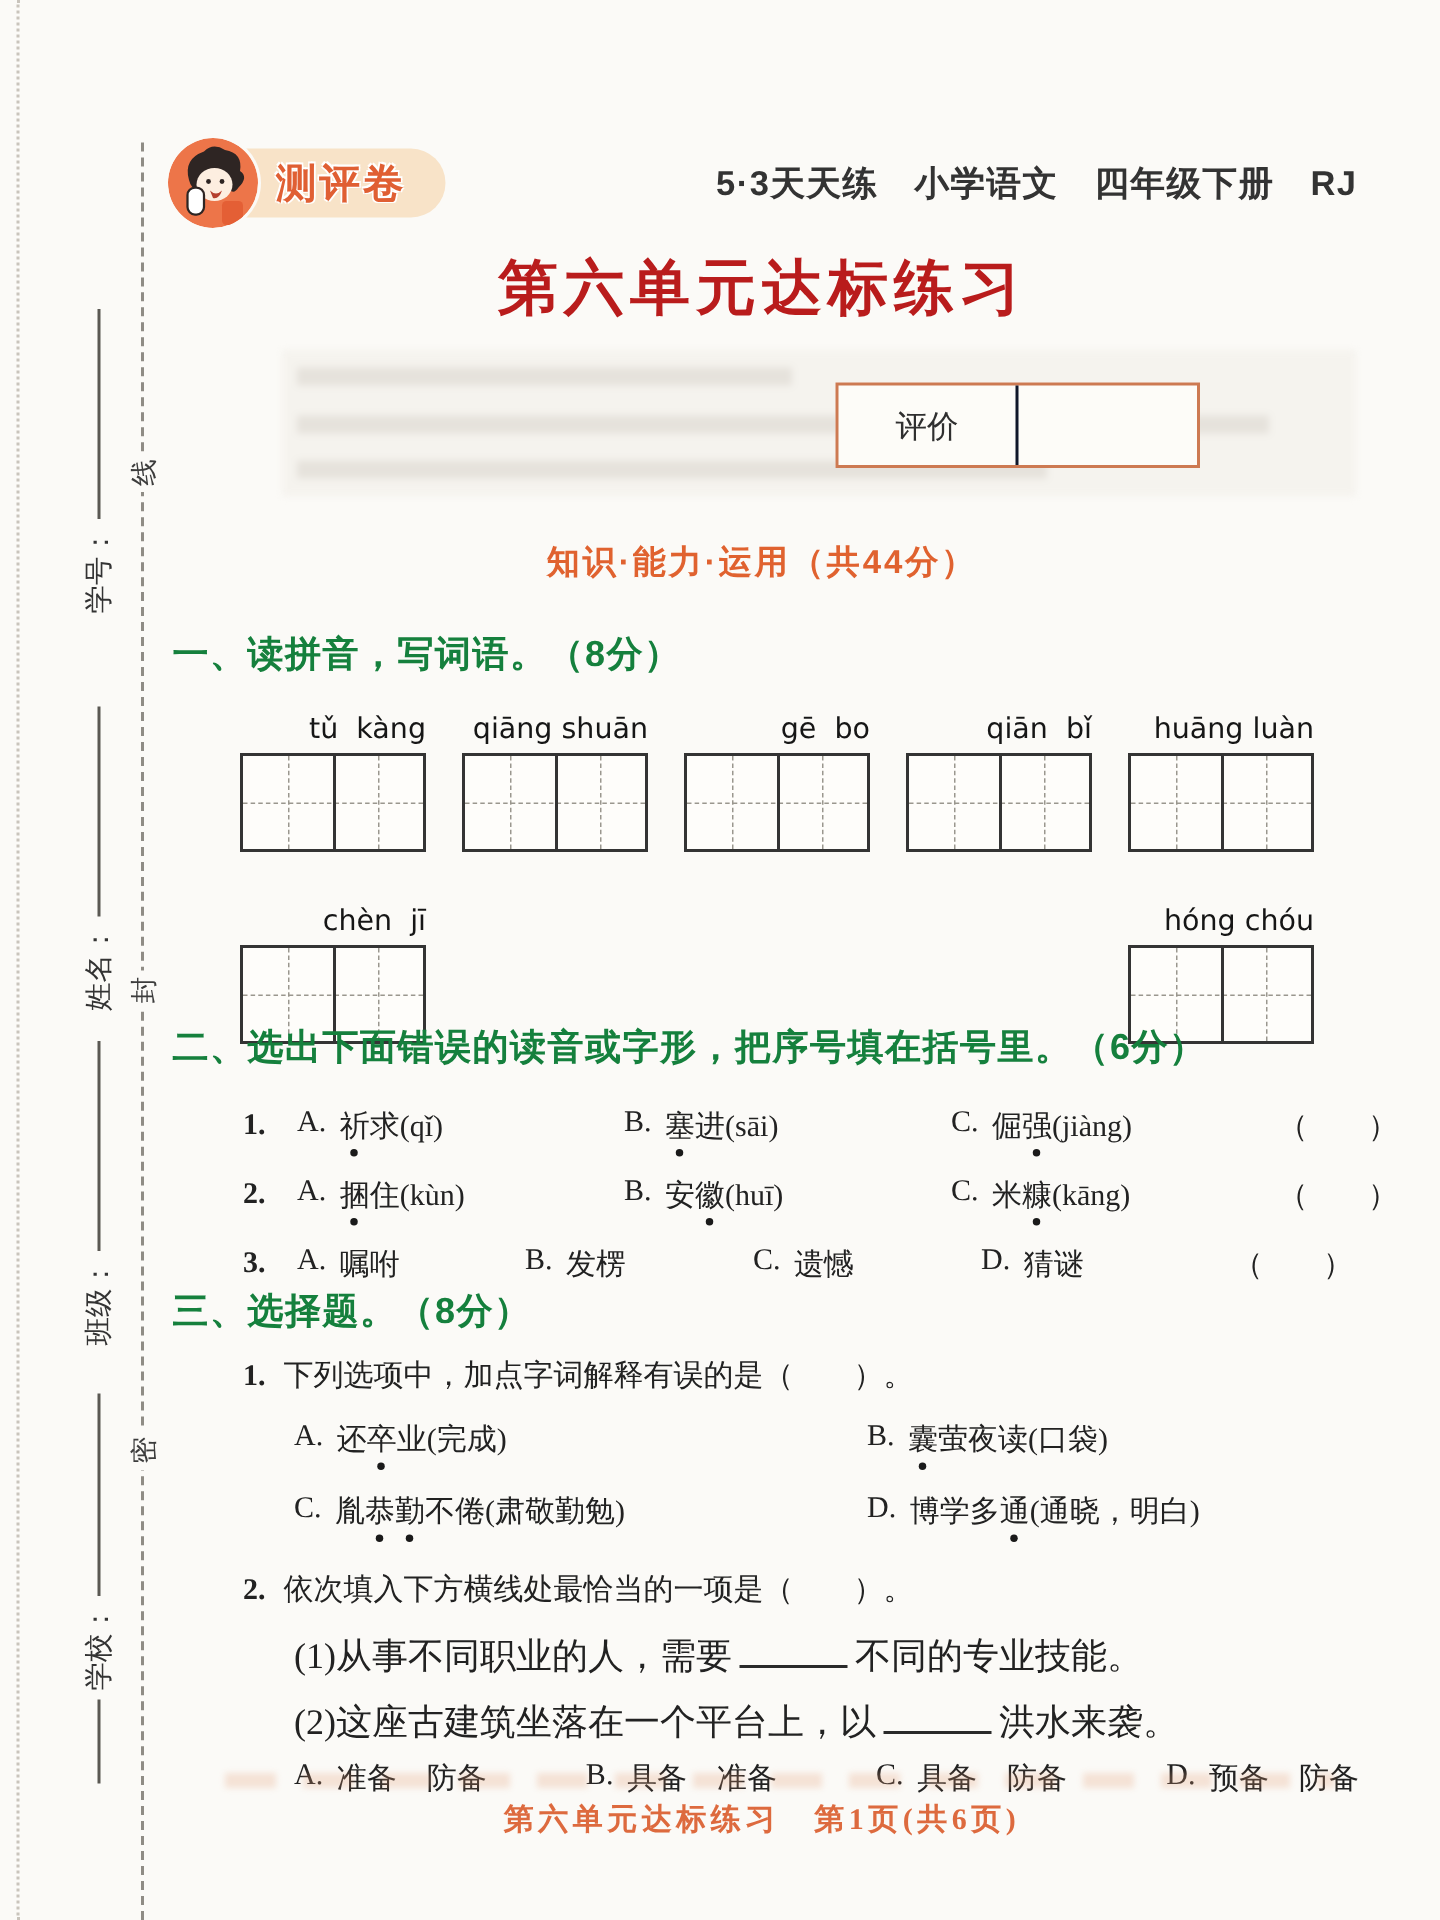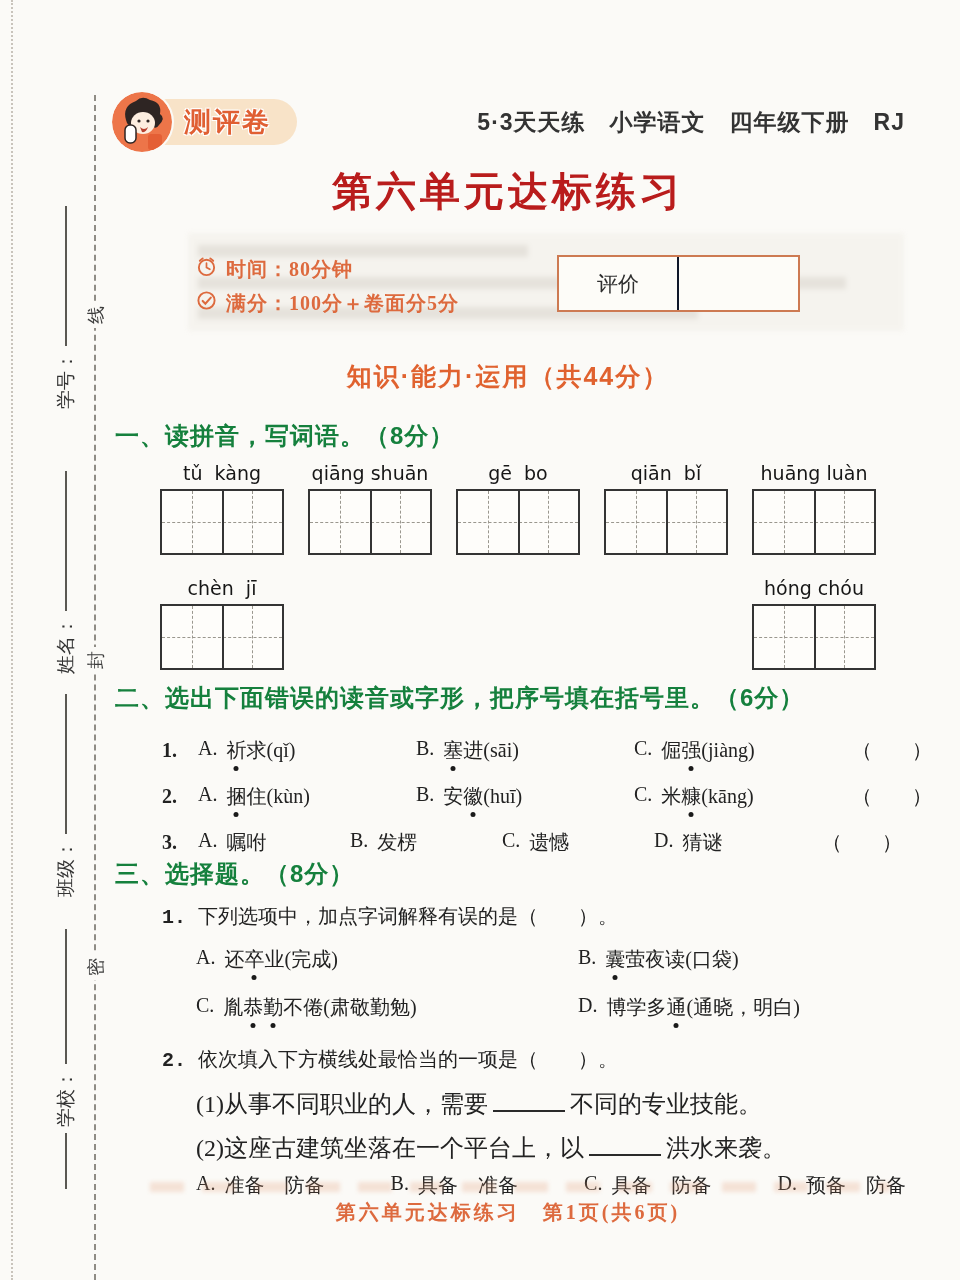--- a/index.html
+++ b/index.html
@@ -73,32 +73,32 @@
   .eval-box{
     position:absolute; left:557px; top:255px; width:243px; height:57px;
     border:2px solid #cd7a52; background:#fdfcf8; display:flex; box-sizing:border-box;
   }
   .eval-label-cell{width:118px; border-right:2px solid #0f172a; display:flex; align-items:center; justify-content:center; font-size:21px; color:#2f2f2f;}
   .eval-empty-cell{flex:1;}
 
   
   .section-banner{
     position:absolute; left:110px; top:360px; width:796px; text-align:center;
-    color:#e0622f; font-weight:bold; font-size:25px; letter-spacing:2px;
+    color:#e0622f; font-weight:bold; font-size:22px; letter-spacing:2px;
   }
 
   
   .q-heading{position:absolute; left:115px; font-weight:bold; font-size:24px; color:#15803d; letter-spacing:1px;}
 
   
   .q1-grids{position:absolute; left:160px; top:462px; width:716px; display:flex; flex-wrap:wrap; justify-content:space-between;}
   .word-block{width:124px; margin-bottom:22px;}
   .pinyin{
-    text-align:center; font-family:"DejaVu Sans","Liberation Sans",sans-serif;
-    font-size:19px; color:#161616; margin-bottom:5px; white-space:pre;
+    text-align:right; font-family:"DejaVu Sans","Liberation Sans",sans-serif;
+    font-size:19px; color:#161616; margin-bottom:5px; white-space:pre;margin-top:13px;
   }
   .tian-box{position:relative; height:62px; border:2px solid #343434; background:#fefdfa;}
   .tian-box .mid-v{position:absolute; left:50%; top:0; bottom:0; width:0; border-left:2px solid #343434;}
   .tian-box .dash-v1,.tian-box .dash-v2{position:absolute; top:0; bottom:0; width:0; border-left:1px dashed #9a978e;}
   .tian-box .dash-v1{left:25%;} .tian-box .dash-v2{left:75%;}
   .tian-box .dash-h{position:absolute; top:50%; left:0; right:0; height:0; border-top:1px dashed #9a978e;}
   .tian-box .cell{position:absolute; top:0; bottom:0; width:50%;}
   .tian-box .cell.r{left:50%;}
 
   
@@ -112,21 +112,21 @@
   .opt-label{margin-right:9px;}
   .bracket{margin-left:auto; flex:0 0 auto; font-size:20px;}
 
   .ch{display:inline-block; position:relative;}
   .ch.dotted::after{
     content:''; position:absolute; left:50%; transform:translateX(-50%);
     bottom:-7px; width:5px; height:5px; border-radius:50%; background:#1a1a1a;
   }
 
   
-  .item-line{position:absolute; left:162px; font-size:20px; white-space:nowrap;font-family:Liberation Mono, monospace;}
+  .item-line{position:absolute; left:162px; font-size:20px; white-space:nowrap;}
   .item-num{font-weight:bold; margin-right:12px;}
   .q3-options{
     position:absolute; left:196px; top:946px; width:712px;
     display:grid; grid-template-columns:382px auto; row-gap:21px; font-size:20px;
   }
   .sentence{position:absolute; left:196px; font-size:24px; white-space:nowrap;}
   .blank{display:inline-block; width:72px; height:15px; border-bottom:2px solid #2a2a2a; margin:0 5px; vertical-align:baseline;}
   .choices{position:absolute; left:196px; top:1172px; width:710px; display:flex; justify-content:space-between; font-size:20px;}
 
   
@@ -184,41 +184,20 @@
         <rect x="13" y="33" width="11" height="18" rx="5" fill="#fff" stroke="#2e2523" stroke-width="1.5"></rect>
       </svg>
     </div>
   </div>
   <div class="series-info sans">5·3天天练　小学语文　四年级下册　RJ</div>
 
   <h1 class="exam-title" style="margin:0">第六单元达标练习</h1>
 
   <div class="ghost-meta"></div>
 
-  <div class="meta">
-    <div class="meta-line">
-      <span>
-        <svg viewBox="0 0 22 22" width="21" height="21">
-          <circle cx="11" cy="12" r="8" fill="none" stroke="#dd6a3e" stroke-width="2"></circle>
-          <path d="M11 7.5V12l3.5 2" stroke="#dd6a3e" stroke-width="1.8" fill="none" stroke-linecap="round"></path>
-          <path d="M4 5L7 2.5M18 5L15 2.5" stroke="#dd6a3e" stroke-width="2" stroke-linecap="round"></path>
-        </svg>
-      </span>
-      <span>时间：80分钟</span>
-    </div>
-    <div class="meta-line">
-      <span>
-        <svg viewBox="0 0 22 22" width="21" height="21">
-          <circle cx="11" cy="11" r="8.5" fill="none" stroke="#dd6a3e" stroke-width="2"></circle>
-          <path d="M7 11.5l2.8 2.8L15.5 8" fill="none" stroke="#dd6a3e" stroke-width="2.2" stroke-linecap="round"></path>
-        </svg>
-      </span>
-      <span>满分：100分＋卷面分5分</span>
-    </div>
-  </div>
 
   <div class="eval-box">
     <div class="eval-label-cell">评价</div>
     <div class="eval-empty-cell"></div>
   </div>
 
   <div class="section-banner sans">知识·能力·运用（共44分）</div>
 
   <div class="q-heading sans" style="top:420px">一、读拼音，写词语。（8分）</div>
   <div class="q1-grids" id="q1-grids">

